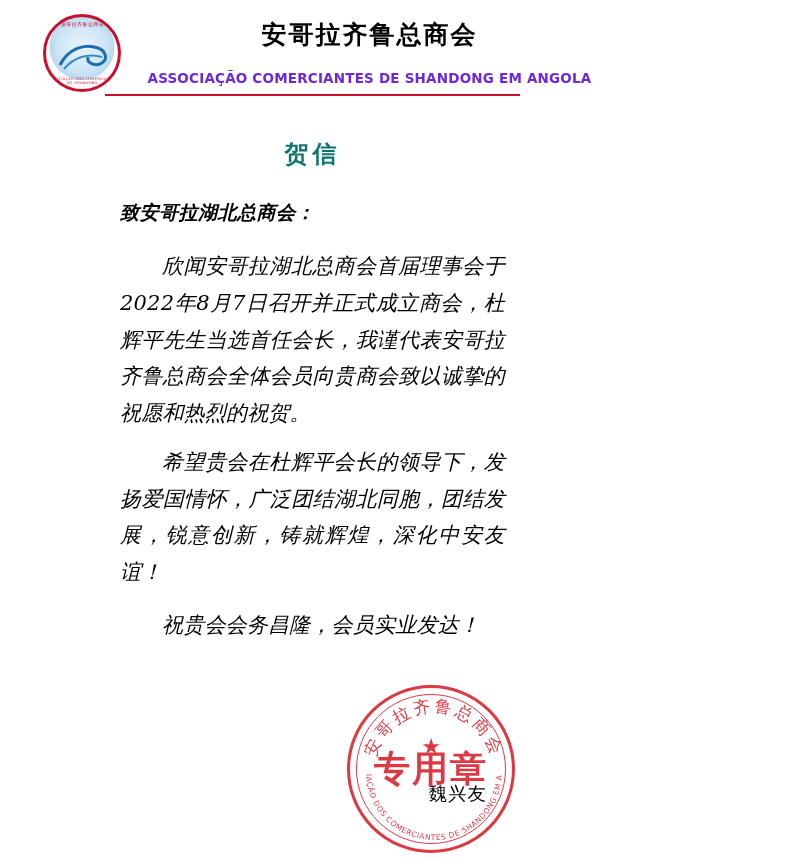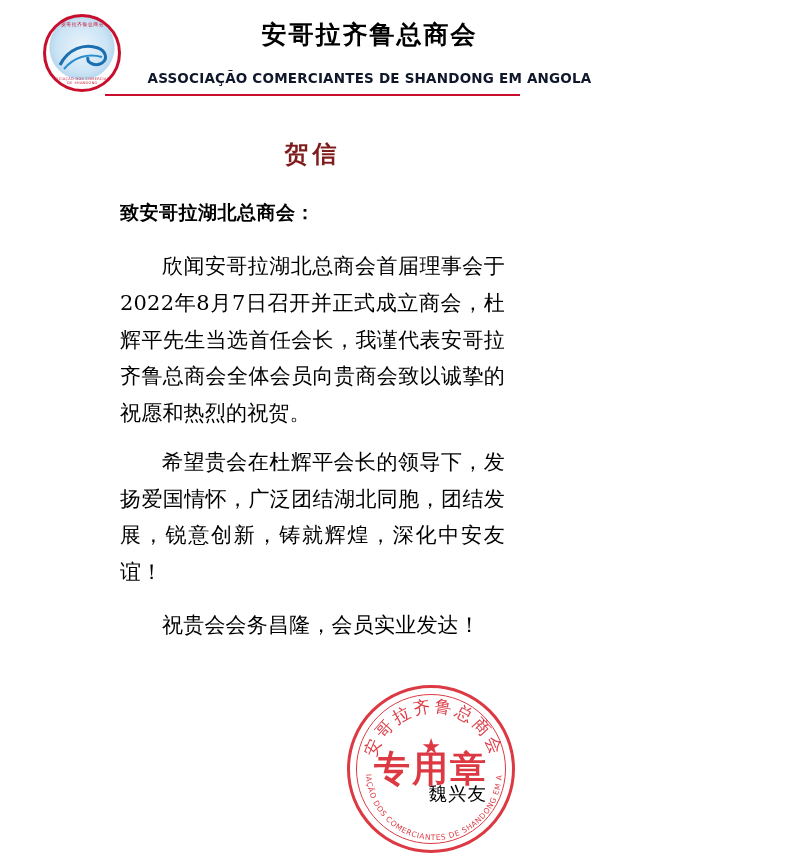--- a/index.html
+++ b/index.html
@@ -79,47 +79,48 @@
     font-weight: bold;
     letter-spacing: 2px;
     color: #000000;
     line-height: 1.2;
   }
   .title-pt {
     font-family: "DejaVu Sans", "Liberation Sans", sans-serif;
     font-size: 13.5px;
     font-weight: bold;
     letter-spacing: 0.2px;
-    color: #0f172a;
+    color: #6d28d9;
     margin-top: 20px;
   }
 
   .rule {
     position: absolute;
     left: 105px;
     right: 105px;
     bottom: 0;
     height: 2px;
     background: #c8102e;
   }
 
   
   .doc-title {
     text-align: center;
     font-family: "DejaVu Sans", "Liberation Sans", sans-serif;
     font-size: 24px;
     font-weight: bold;
-    color: #7f1d1d;
+    color: #0f766e;
     margin-top: 42px;
     letter-spacing: 4px;
   }
 
   .content {
     margin: 0 120px 0 120px;
     padding-top: 30px;
+    font-style: italic;
   }
 
   .salutation {
     font-family: "DejaVu Sans", "Liberation Sans", sans-serif;
     font-size: 19px;
     font-weight: bold;
     letter-spacing: 0.5px;
     margin-bottom: 22px;
   }
 

